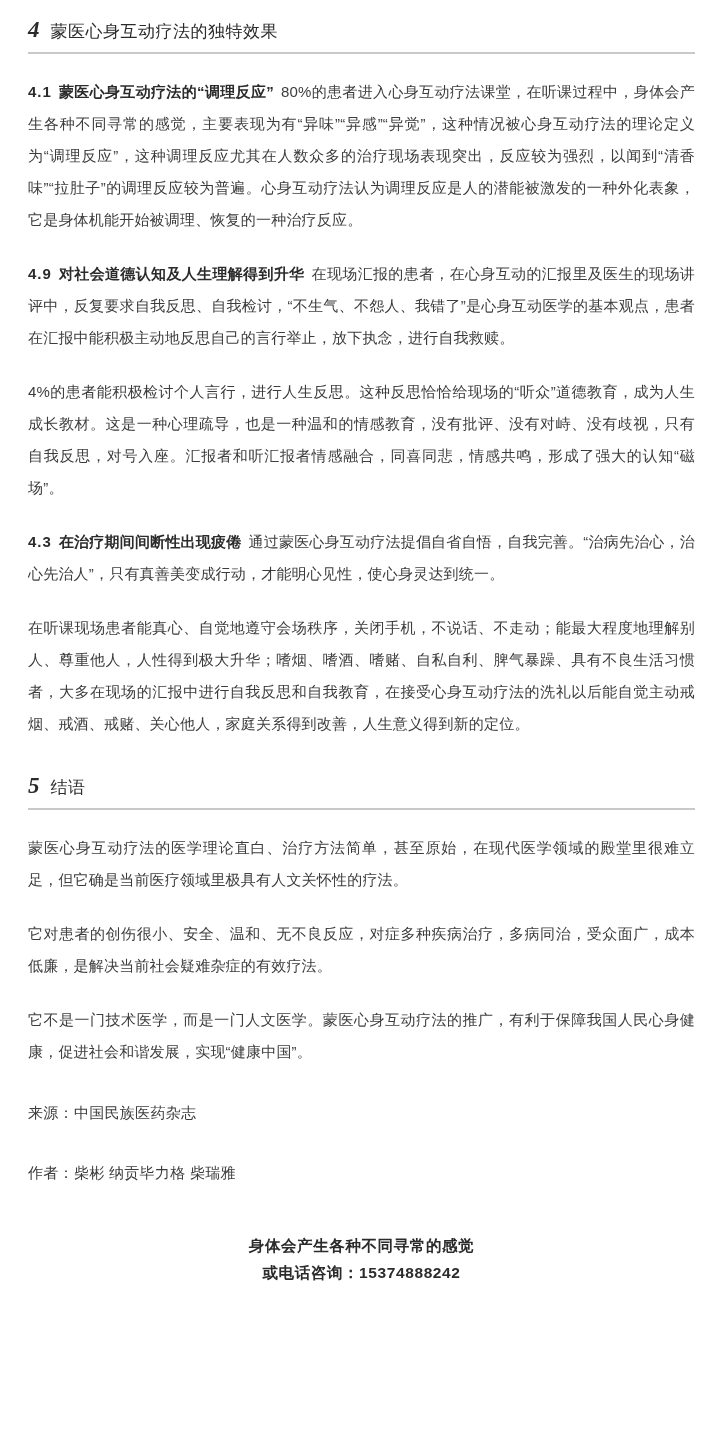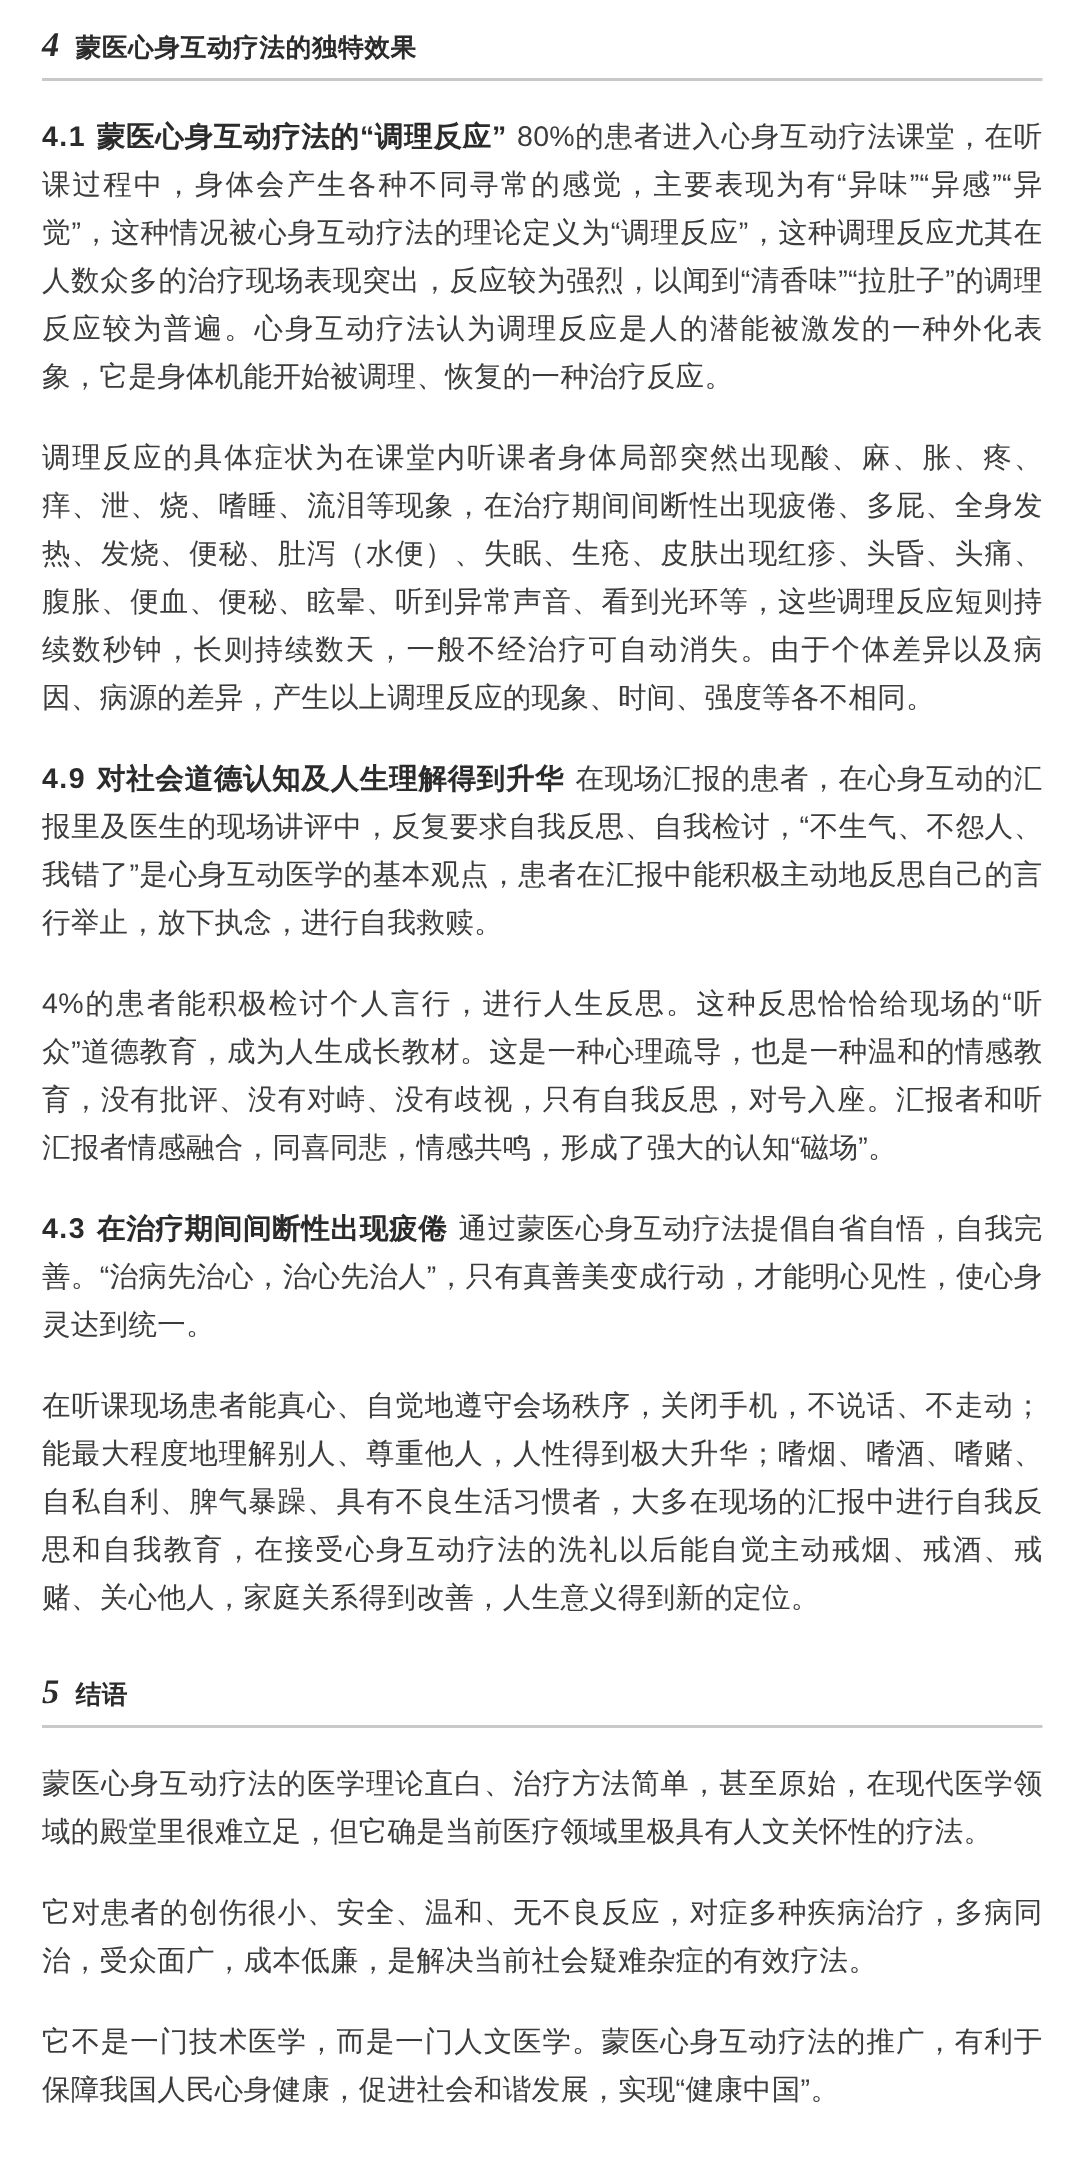--- a/index.html
+++ b/index.html
@@ -32,30 +32,30 @@
   .section-head .num {
     font-family: "Liberation Serif", "DejaVu Serif", serif;
     font-style: italic;
     font-weight: bold;
     font-size: 23px;
     color: #2b2b2b;
     line-height: 1;
   }
   .section-head .title {
     font-size: 17px;
-    font-weight: bold;
+    font-weight: normal;
     color: #2b2b2b;
     letter-spacing: 0.5px;
   }
   .section-head.second {
     margin-top: 34px;
   }
   
   p.para {
-    font-size: 19px;
+    font-size: 15px;
     line-height: 32px;
     margin: 0 0 22px 0;
     text-align: justify;
     letter-spacing: 0.2px;
     color: #3c3c3c;
   }
   p.para .lead {
     font-weight: bold;
     color: #2b2b2b;
   }
@@ -101,23 +101,20 @@
 
   <div class="section-head">
     <span class="num">4</span>
     <span class="title">蒙医心身互动疗法的独特效果</span>
   </div>
 
   <p class="para">
     <span class="lead"><span class="idx">4.1</span><span class="lead-gap"></span><span>蒙医心身互动疗法的“调理反应”</span></span><span class="lead-gap"></span><span>80%的患者进入心身互动疗法课堂，在听课过程中，身体会产生各种不同寻常的感觉，主要表现为有“异味”“异感”“异觉”，这种情况被心身互动疗法的理论定义为“调理反应”，这种调理反应尤其在人数众多的治疗现场表现突出，反应较为强烈，以闻到“清香味”“拉肚子”的调理反应较为普遍。心身互动疗法认为调理反应是人的潜能被激发的一种外化表象，它是身体机能开始被调理、恢复的一种治疗反应。</span>
   </p>
 
-  <p class="para">
-    <span>调理反应的具体症状为在课堂内听课者身体局部突然出现酸、麻、胀、疼、痒、泄、烧、嗜睡、流泪等现象，在治疗期间间断性出现疲倦、多屁、全身发热、发烧、便秘、肚泻（水便）、失眠、生疮、皮肤出现红疹、头昏、头痛、腹胀、便血、便秘、眩晕、听到异常声音、看到光环等，这些调理反应短则持续数秒钟，长则持续数天，一般不经治疗可自动消失。由于个体差异以及病因、病源的差异，产生以上调理反应的现象、时间、强度等各不相同。</span>
-  </p>
 
   <p class="para">
     <span class="lead"><span class="idx">4.9</span><span class="lead-gap"></span><span>对社会道德认知及人生理解得到升华</span></span><span class="lead-gap"></span><span>在现场汇报的患者，在心身互动的汇报里及医生的现场讲评中，反复要求自我反思、自我检讨，“不生气、不怨人、我错了”是心身互动医学的基本观点，患者在汇报中能积极主动地反思自己的言行举止，放下执念，进行自我救赎。</span>
   </p>
 
   <p class="para">
     <span>4%的患者能积极检讨个人言行，进行人生反思。这种反思恰恰给现场的“听众”道德教育，成为人生成长教材。这是一种心理疏导，也是一种温和的情感教育，没有批评、没有对峙、没有歧视，只有自我反思，对号入座。汇报者和听汇报者情感融合，同喜同悲，情感共鸣，形成了强大的认知“磁场”。</span>
   </p>
 
   <p class="para">
@@ -140,17 +137,17 @@
     <span>它对患者的创伤很小、安全、温和、无不良反应，对症多种疾病治疗，多病同治，受众面广，成本低廉，是解决当前社会疑难杂症的有效疗法。</span>
   </p>
   <p class="para">
     <span>它不是一门技术医学，而是一门人文医学。蒙医心身互动疗法的推广，有利于保障我国人民心身健康，促进社会和谐发展，实现“健康中国”。</span>
   </p>
 
   <p class="source-line">来源：中国民族医药杂志</p>
   <p class="author-line">作者：柴彬 纳贡毕力格 柴瑞雅</p>
 
   <div class="footer-promo">
-    <div>在现代医学领域的殿堂里很难立足</div>
+    <div>身体会产生各种不同寻常的感觉</div>
     <div>或电话咨询：15374888242</div>
   </div>
 
 </div>
 
 </body></html>

